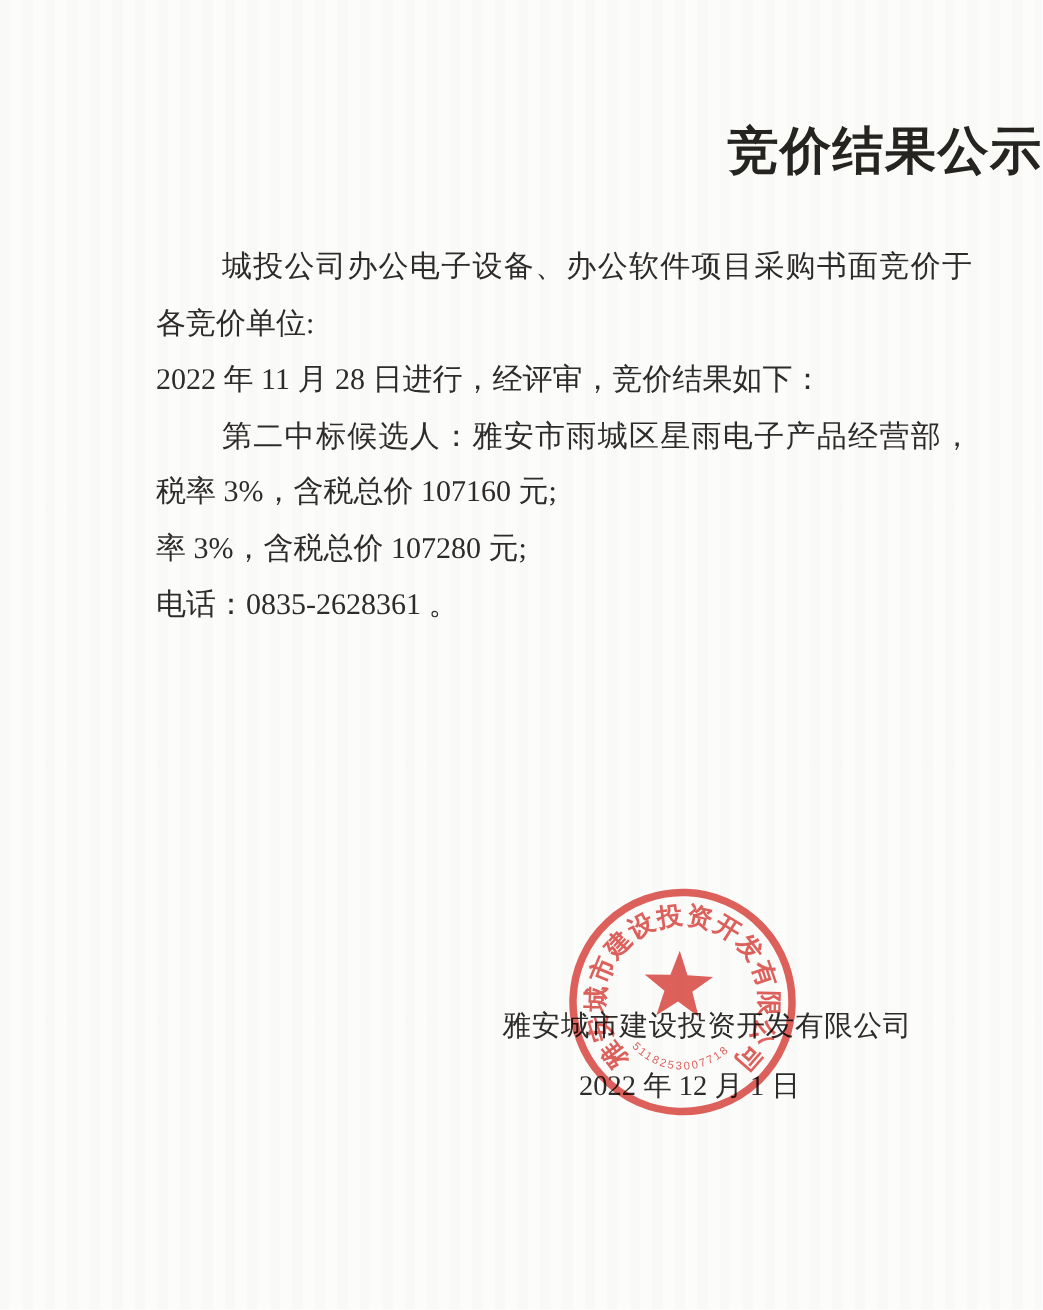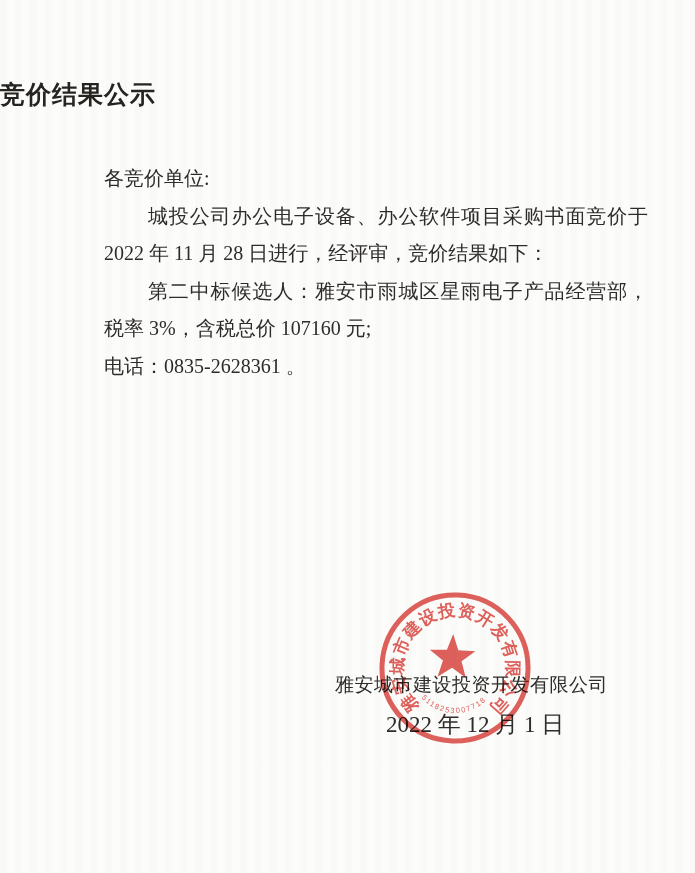--- a/index.html
+++ b/index.html
@@ -19,23 +19,23 @@
       #fcfcfb;
     color: #2e2c2a;
     font-family: "Liberation Serif", "DejaVu Serif", serif;
   }
   .doc-title {
     position: absolute;
     left: 0;
     top: 78px;
     width: 100%;
     margin: 0;
-    text-align: left;
+    text-align: right;
     font-family: "Liberation Sans", "DejaVu Sans", sans-serif;
-    font-size: 25px;
+    font-size: 34px;
     font-weight: 700;
     letter-spacing: 1px;
     color: #262421;
   }
   .body-block {
     position: absolute;
     left: 104px;
     top: 160px;
     width: 544px;
     font-size: 20px;
@@ -60,21 +60,21 @@
     top: 672px;
     font-size: 19px;
     line-height: 26px;
     letter-spacing: 0.5px;
     color: #2e2c2a;
   }
   .sig-date {
     position: absolute;
     left: 386px;
     top: 712px;
-    font-size: 23px;
+    font-size: 19px;
     line-height: 26px;
     color: #2e2c2a;
   }
   .seal {
     position: absolute;
     left: 375px;
     top: 588px;
     width: 160px;
     height: 160px;
     opacity: 0.88;
@@ -90,25 +90,26 @@
   .seal .seal-serial-text { font-size: 7.5px; letter-spacing: 1.5px; font-weight: 400; }
 </style>
 </head>
 <body>
 
 <div class="page">
 
   <h1 class="doc-title">竞价结果公示</h1>
 
   <div class="body-block" id="body-lines">
+      <div class="line indent justify">城投公司办公电子设备、办公软件项目采购书面竞价于</div>
       <div class="line">各竞价单位:</div>
-      <div class="line indent justify">城投公司办公电子设备、办公软件项目采购书面竞价于</div>
       <div class="line">2022 年 11 月 28 日进行，经评审，竞价结果如下：</div>
       <div class="line indent justify">第二中标候选人：雅安市雨城区星雨电子产品经营部，</div>
       <div class="line">税率 3%，含税总价 107160 元;</div>
+      <div class="line">率 3%，含税总价 107280 元;</div>
       <div class="line">电话：0835-2628361 。</div>
     </div>
 
   <div class="sig-company">雅安城市建设投资开发有限公司</div>
 
   <div class="sig-date">2022 年 12 月 1 日</div>
 
   <svg class="seal" viewBox="0 0 160 160" aria-hidden="true">
     <defs>
       <path id="sealTextArc" d="M 43.2 116.8 A 52 52 0 1 1 116.8 116.8" fill="none"></path>

